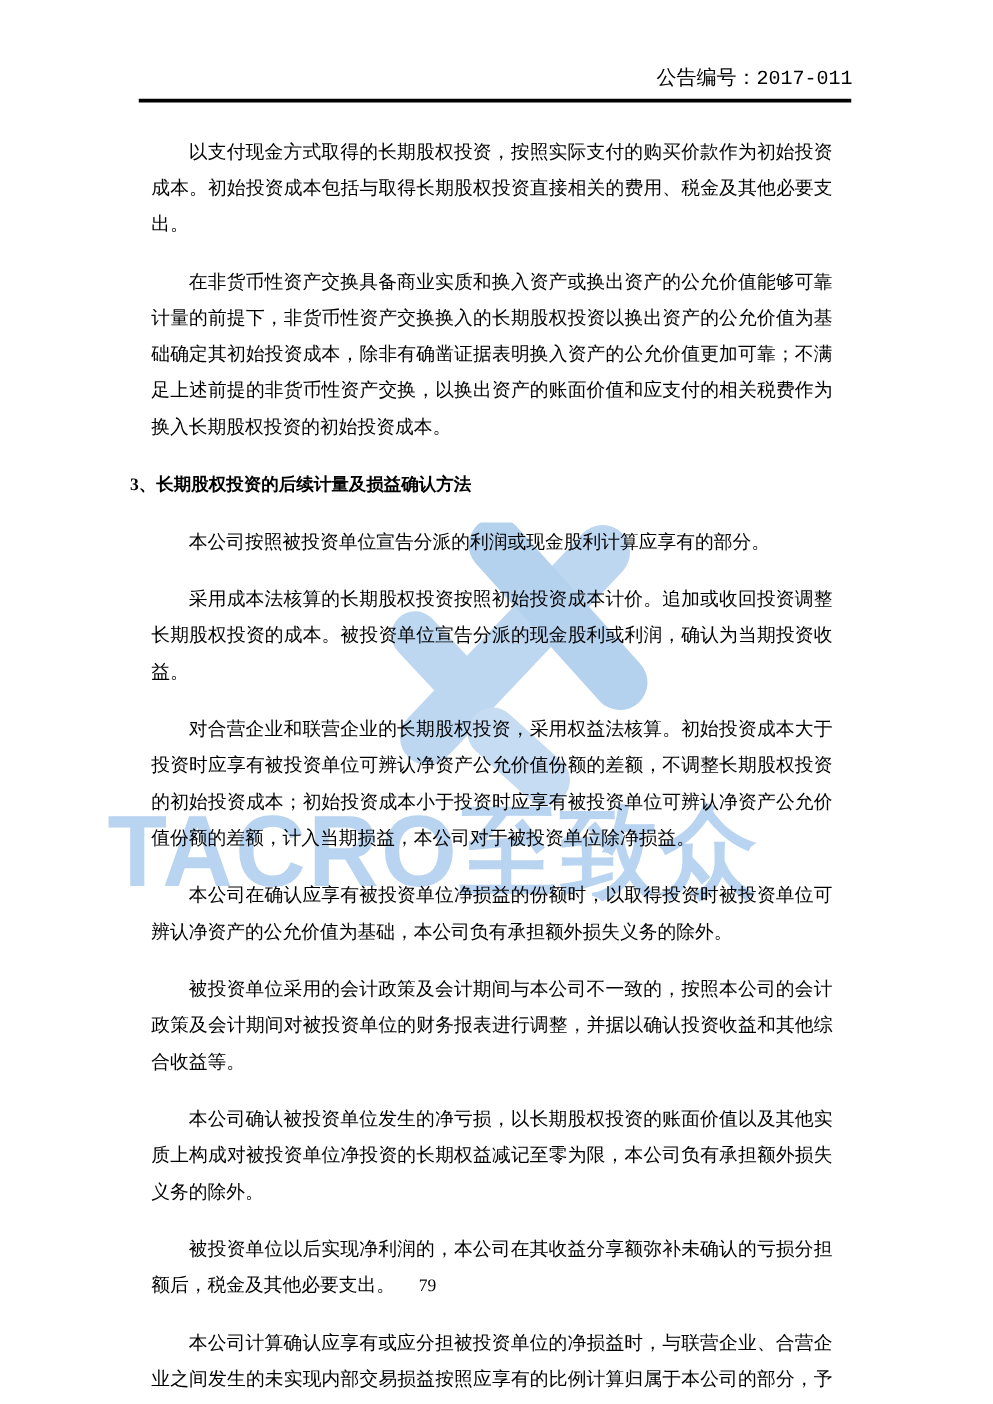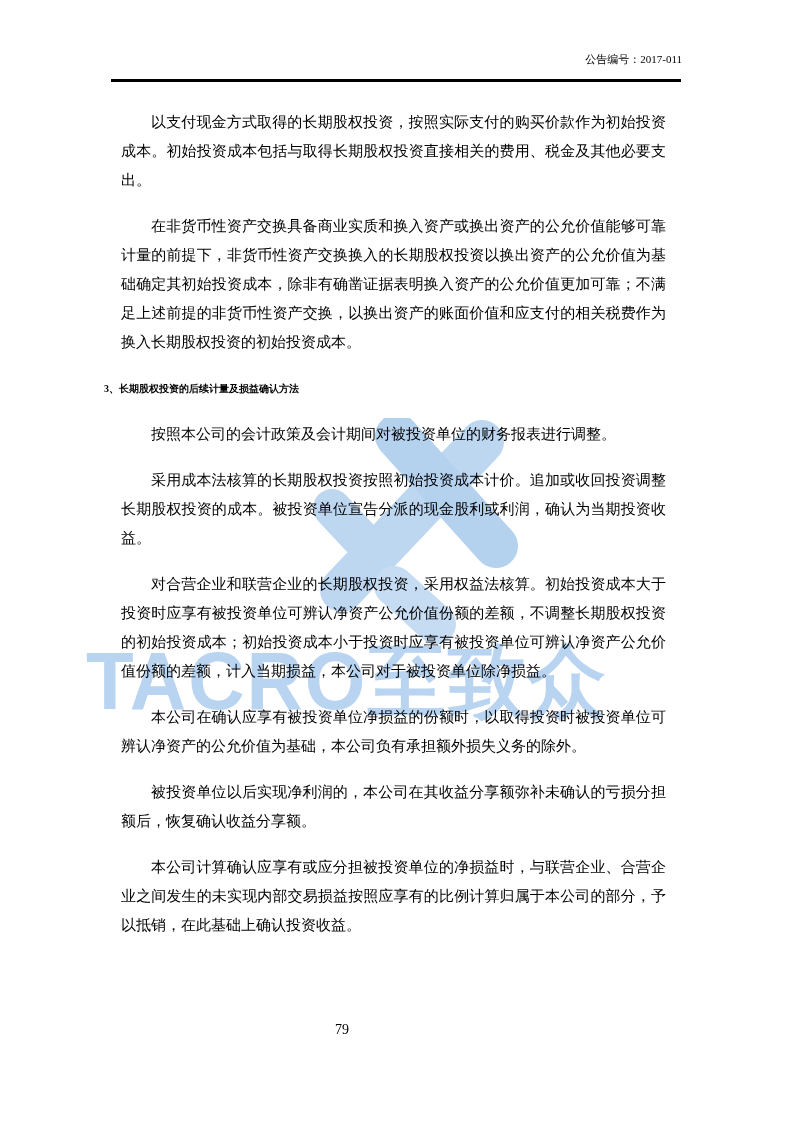--- a/index.html
+++ b/index.html
@@ -33,38 +33,38 @@
     white-space: nowrap;
     transform: scaleY(1.04);
   }
 
   
   .content { position: absolute; inset: 0; z-index: 1; }
 
   .header-line {
     position: absolute; top: 52px; left: 104px; width: 578px;
     text-align: right;
-    font-size: 11px; color: #000;
+    font-size: 16px; color: #000; font-family: Liberation Mono, monospace;
   }
   .header-rule {
     position: absolute; top: 79px; left: 111px; width: 570px; height: 3px;
     background: #000;
   }
 
   .body-text {
     position: absolute; left: 104px; top: 91px; width: 579px;
     font-size: 15px; line-height: 29px; color: #000;
     text-align: justify;
   }
   .body-text p {
     text-indent: 2em;
     margin: 17px;
   }
   .body-text h2 {
-    font-size: 10px; font-weight: 700; line-height: 29px;
+    font-size: 14px; font-weight: 700; line-height: 29px;
     text-indent: 0;
     color: #000;
   }
 
   .page-footer {
     position: absolute; top: 1022px; left: 0; width: 684px;
     text-align: center;
     font-size: 14px; color: #000;
   }
 </style>
@@ -85,24 +85,26 @@
 
   <div class="content">
 
     <div class="header-line">公告编号：2017-011</div>
     <div class="header-rule"></div>
 
     <div class="body-text">
       <p>以支付现金方式取得的长期股权投资，按照实际支付的购买价款作为初始投资成本。初始投资成本包括与取得长期股权投资直接相关的费用、税金及其他必要支出。</p>
       <p>在非货币性资产交换具备商业实质和换入资产或换出资产的公允价值能够可靠计量的前提下，非货币性资产交换换入的长期股权投资以换出资产的公允价值为基础确定其初始投资成本，除非有确凿证据表明换入资产的公允价值更加可靠；不满足上述前提的非货币性资产交换，以换出资产的账面价值和应支付的相关税费作为换入长期股权投资的初始投资成本。</p>
       <h2>3、长期股权投资的后续计量及损益确认方法</h2>
-      <p>按照本公司的会计政策及会计期间对被投资单位的财务报表进行调整。</p>
+      <p>本公司按照被投资单位宣告分派的利润或现金股利计算应享有的部分。</p>
       <p>采用成本法核算的长期股权投资按照初始投资成本计价。追加或收回投资调整长期股权投资的成本。被投资单位宣告分派的现金股利或利润，确认为当期投资收益。</p>
       <p>对合营企业和联营企业的长期股权投资，采用权益法核算。初始投资成本大于投资时应享有被投资单位可辨认净资产公允价值份额的差额，不调整长期股权投资的初始投资成本；初始投资成本小于投资时应享有被投资单位可辨认净资产公允价值份额的差额，计入当期损益，本公司对于被投资单位除净损益。</p>
       <p>本公司在确认应享有被投资单位净损益的份额时，以取得投资时被投资单位可辨认净资产的公允价值为基础，本公司负有承担额外损失义务的除外。</p>
-      <p>被投资单位以后实现净利润的，本公司在其收益分享额弥补未确认的亏损分担额后，恢复确认收益分享额。</p>
+      <p>被投资单位采用的会计政策及会计期间与本公司不一致的，按照本公司的会计政策及会计期间对被投资单位的财务报表进行调整，并据以确认投资收益和其他综合收益等。</p>
+      <p>本公司确认被投资单位发生的净亏损，以长期股权投资的账面价值以及其他实质上构成对被投资单位净投资的长期权益减记至零为限，本公司负有承担额外损失义务的除外。</p>
+      <p>被投资单位以后实现净利润的，本公司在其收益分享额弥补未确认的亏损分担额后，税金及其他必要支出。</p>
       <p>本公司计算确认应享有或应分担被投资单位的净损益时，与联营企业、合营企业之间发生的未实现内部交易损益按照应享有的比例计算归属于本公司的部分，予以抵销，在此基础上确认投资收益。</p>
     </div>
 
     <div class="page-footer">79</div>
   </div>
 
 </div>
 
 </body></html>

